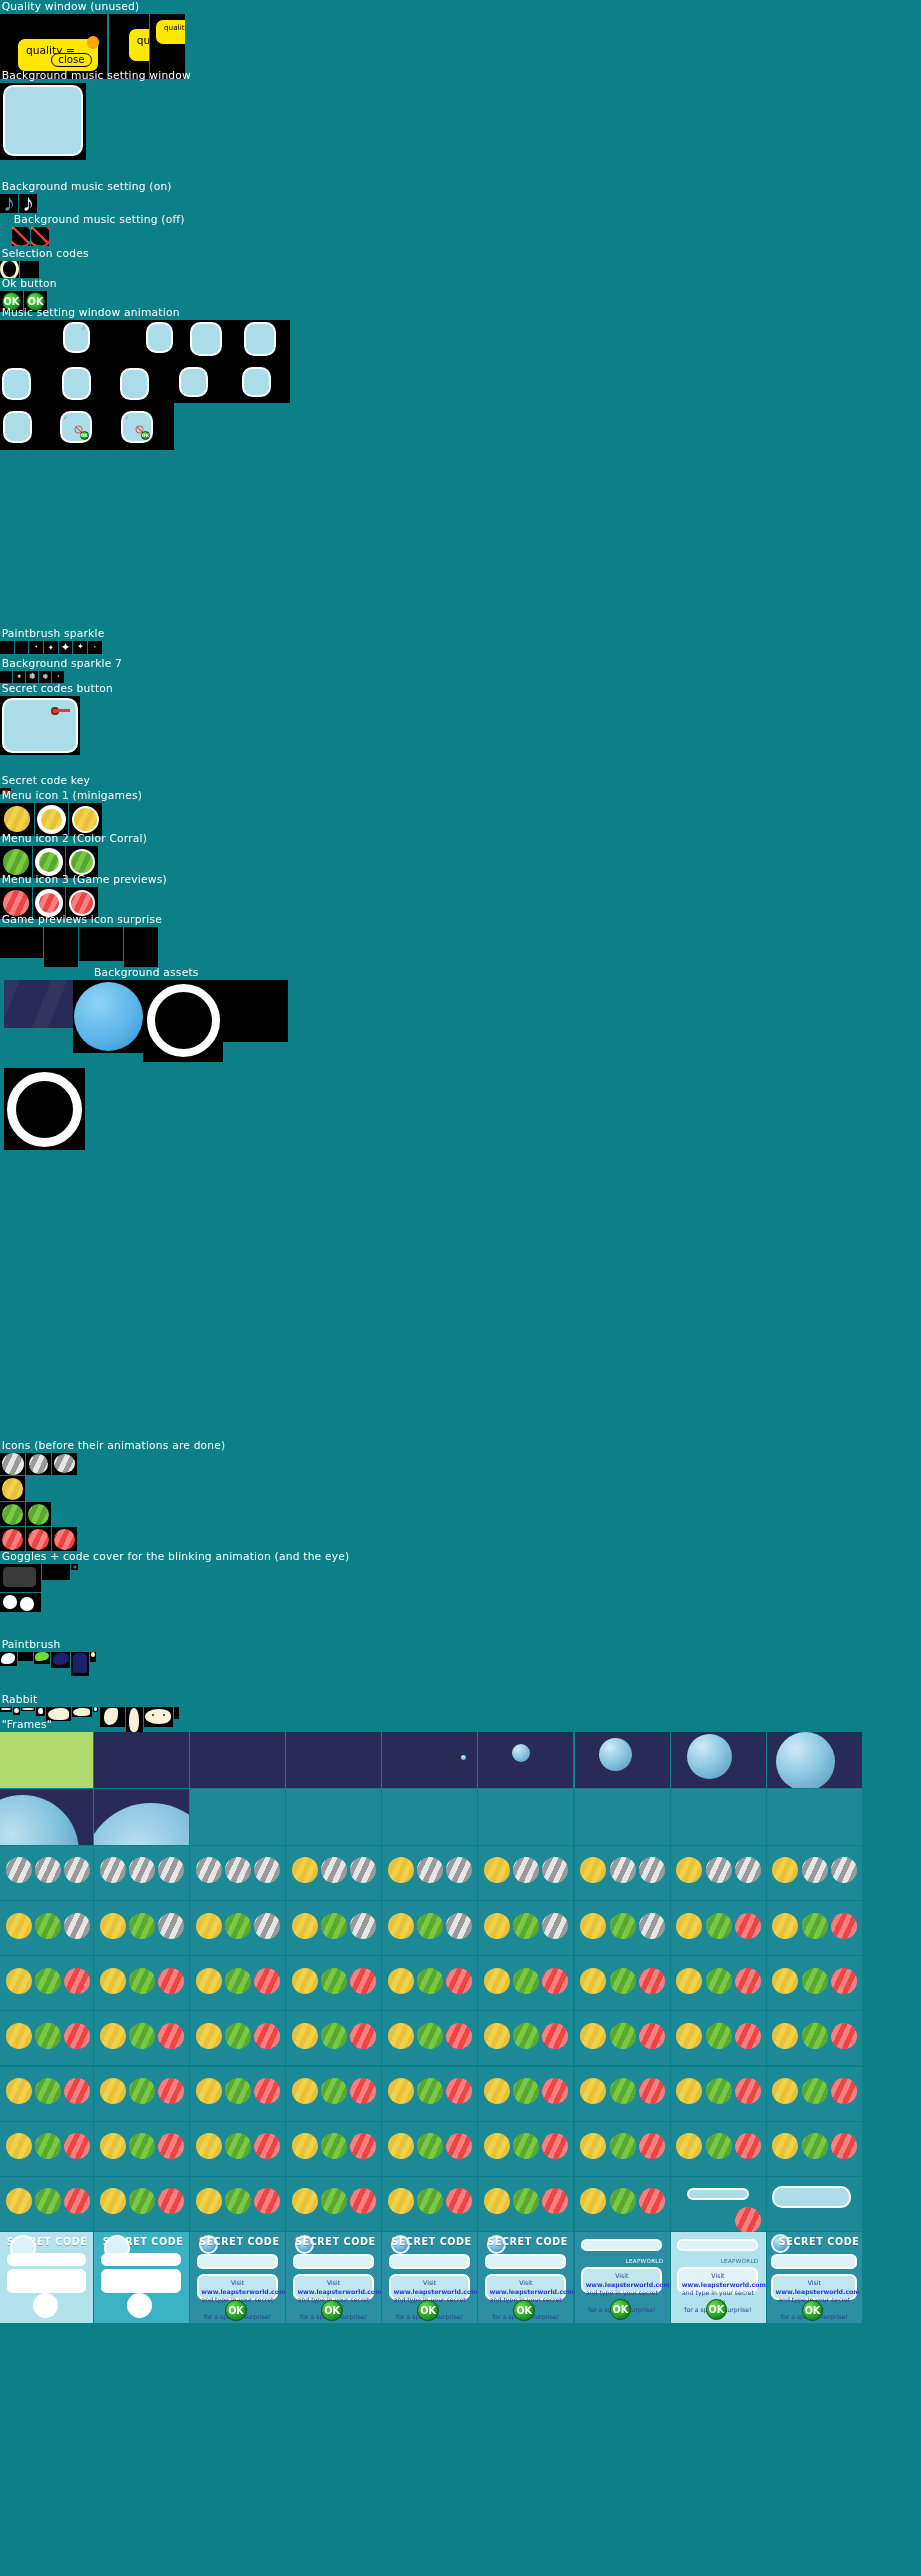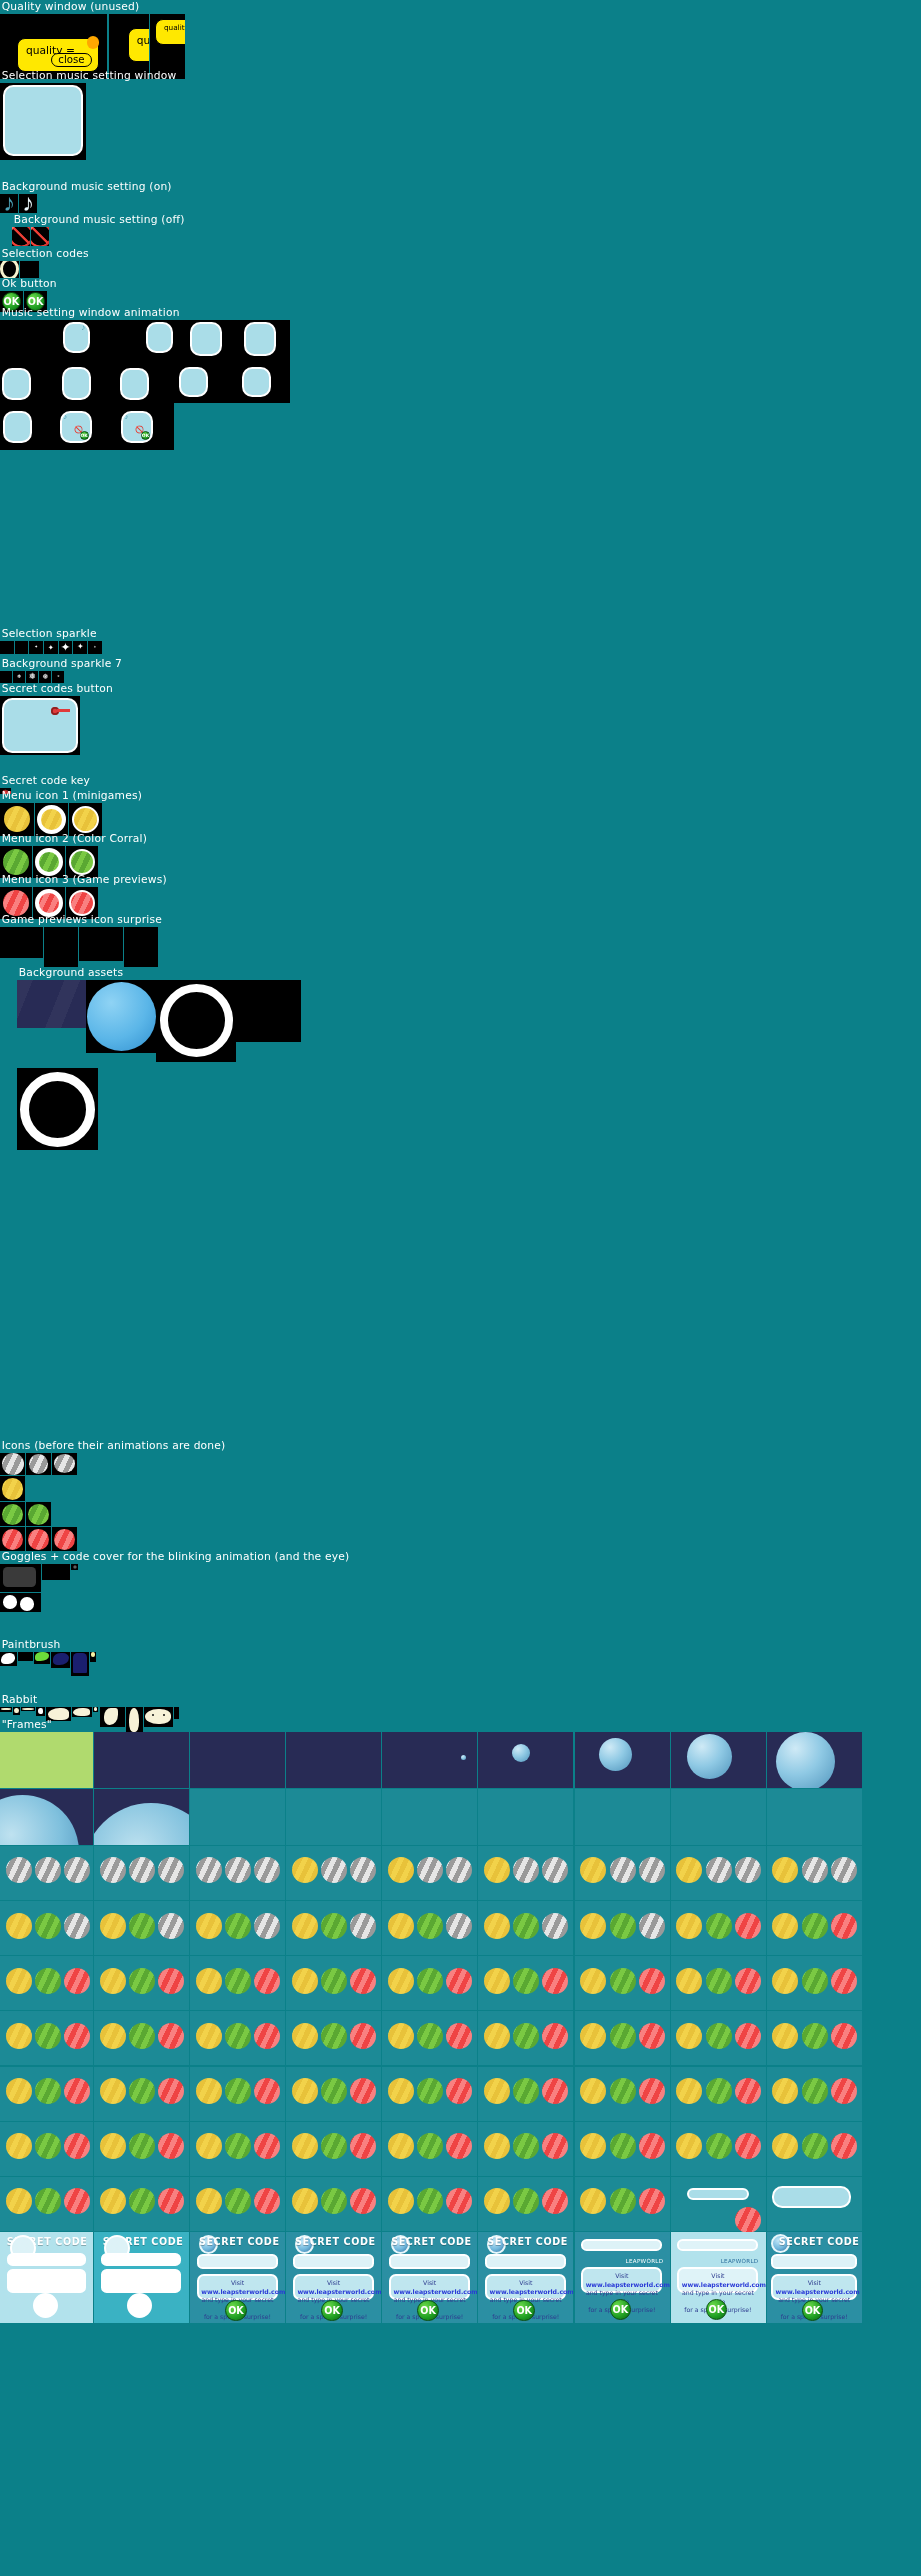--- a/index.html
+++ b/index.html
@@ -147,21 +147,21 @@
     <div class="cell" style="width:35px;height:65px;">
       <div class="ywin" style="position:absolute;left:4.5px;top:5.6px;width:82px;height:25.4px;">
         <div class="ytxt" style="font-size:7.3px;top:2.8px;">quality =</div>
 
       </div>
     </div>
   </div>
 </div>
 
 <div class="sec" style="position:absolute;left:0;top:69px;">
-  <div class="label">Selection music setting window</div>
+  <div class="label">Background music setting window</div>
   <div class="blueback" style="width:86px;height:77px;">
     <div class="bluebox" style="position:absolute;left:2.8px;top:2.8px;width:80px;height:71px;"></div>
   </div>
 </div>
 
 <div class="sec" style="position:absolute;left:0;top:180px;">
   <div class="label">Background music setting (on)</div>
   <div class="row" style="gap:1.1px;">
     <div class="cell" style="width:18px;height:19px;display:flex;align-items:center;justify-content:center;">
       <span class="note">♪</span>
@@ -262,21 +262,21 @@
           <span class="note" style="position:absolute;left:1.7px;top:0;font-size:7.3px;">♪</span>
           <span class="noban" style="position:absolute;left:12.4px;top:13.6px;font-size:7.3px;">🚫</span>
           <span class="okbtn" style="position:absolute;right:1.1px;bottom:1.1px;width:9px;height:9px;font-size:4.5px;">OK</span>
         </div>
       </div>
     </div>
   </div>
 </div>
 
 <div class="sec" style="position:absolute;left:0;top:627px;">
-  <div class="label">Selection sparkle</div>
+  <div class="label">Paintbrush sparkle</div>
   <div class="row" style="gap:1.1px;">
     <div class="cell" style="width:13.6px;height:13.6px;"></div>
     <div class="cell" style="width:13.6px;height:13.6px;"></div>
     <div class="cell" style="width:13.6px;height:13.6px;display:flex;align-items:center;justify-content:center;">
         <span class="spark" style="font-size:4px;">✦</span>
       </div>
     <div class="cell" style="width:13.6px;height:13.6px;display:flex;align-items:center;justify-content:center;">
         <span class="spark" style="font-size:7.3px;">✦</span>
       </div>
     <div class="cell" style="width:13.6px;height:13.6px;display:flex;align-items:center;justify-content:center;">
@@ -374,21 +374,21 @@
 <div class="sec" style="position:absolute;left:0;top:913px;">
   <div class="label">Game previews icon surprise</div>
   <div class="row" style="gap:1.1px;">
     <div class="cell" style="width:43px;height:31px;"></div>
     <div class="cell" style="width:34px;height:40px;"></div>
     <div class="cell" style="width:44px;height:34px;"></div>
     <div class="cell" style="width:34px;height:40px;"></div>
   </div>
 </div>
 
-<div class="sec" style="position:absolute;left:17px;top:966px;">
+<div class="sec" style="position:absolute;left:4px;top:966px;text-align:center;">
   <div class="label">Background assets</div>
   <div class="row" style="gap:0;">
     <div class="bgnav" style="width:69px;height:48px;"></div>
     <div class="cell" style="width:70px;height:73px;display:flex;align-items:center;justify-content:center;">
       <span class="globe" style="width:69px;height:69px;"></span>
     </div>
     <div class="cell" style="width:80px;height:82px;display:flex;align-items:center;justify-content:center;">
       <span class="bigring" style="width:73px;height:73px;"></span>
     </div>
     <div class="cell" style="width:65px;height:62px;"></div>

